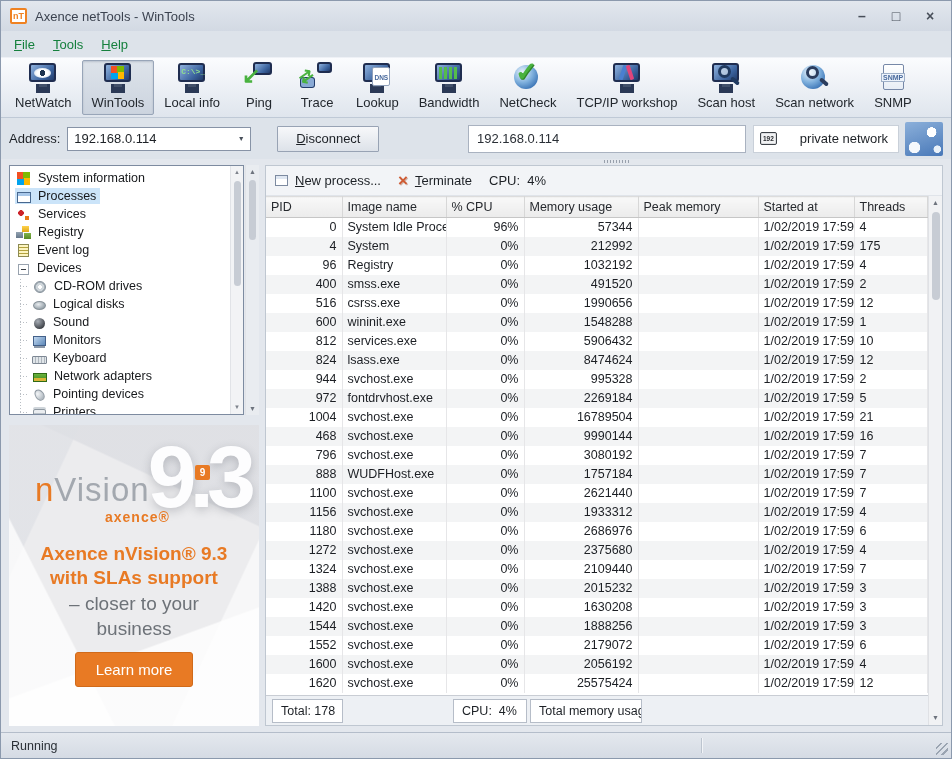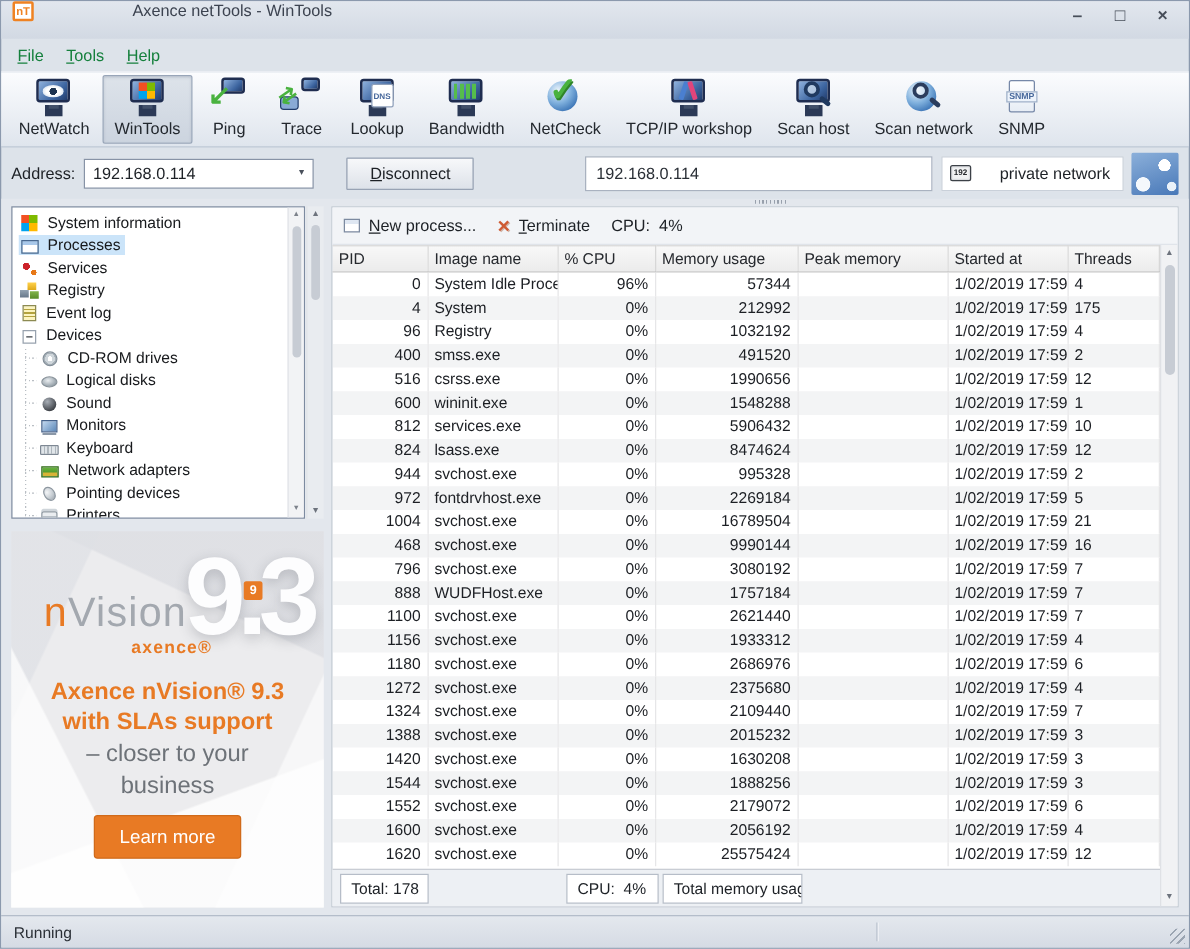--- a/index.html
+++ b/index.html
@@ -14,32 +14,32 @@
     width:952px; height:759px;
     border:1px solid #8b99ad;
     background:#dde3ea;
     display:flex; flex-direction:column;
     position:relative;
   }
 
   
   .titlebar {
     height:30px; flex:none;
-    display:flex; 
+    display:flex; align-items:center;
     padding:0 6px 0 9px;
     background:linear-gradient(#e2e7ee,#d2d9e3);
-    color:#3c4350; font-size:13px;gap:39px;
+    color:#3c4350; font-size:13px;
   }
   .app-icon {
     width:17px; height:16px; margin-right:8px;
     background:#fff; border:2px solid #ef8222; border-radius:2px;
     color:#ef8222; font-size:9px; font-weight:bold;
     display:flex; align-items:center; justify-content:center;
   }
-  .title-text { flex:1;margin-left:32px; }
+  .title-text { flex:1; }
   .win-controls { display:flex; gap:4px; }
   .wc {
     width:30px; height:22px; text-align:center; line-height:22px;
     color:#474e59; font-size:14px; font-weight:bold; cursor:default;
   }
 
   
   .menubar { height:26px; flex:none; display:flex; align-items:center; padding-left:4px; font-size:13px; color:#15803d; }
   .menu-item { padding:3px 9px; }
 
@@ -267,20 +267,29 @@
       <div class="tb-btn selected">
         <span class="tb-icon icon-wintools">
           <i class="scr"></i>
           <i class="stand"></i>
           <i class="g1"></i>
           <i class="g2"></i>
         </span>
         <span class="tb-label">WinTools</span>
       </div>
       <div class="tb-btn">
+        <span class="tb-icon icon-localinfo">
+          <i class="scr"></i>
+          <i class="stand"></i>
+          <i class="g1">C:\&gt;_</i>
+          <i class="g2"></i>
+        </span>
+        <span class="tb-label">Local info</span>
+      </div>
+      <div class="tb-btn">
         <span class="tb-icon icon-ping">
           <i class="scr"></i>
           <i class="g1">↙</i>
           <i class="g2"></i>
         </span>
         <span class="tb-label">Ping</span>
       </div>
       <div class="tb-btn">
         <span class="tb-icon icon-trace">
           <i class="scr"></i>

